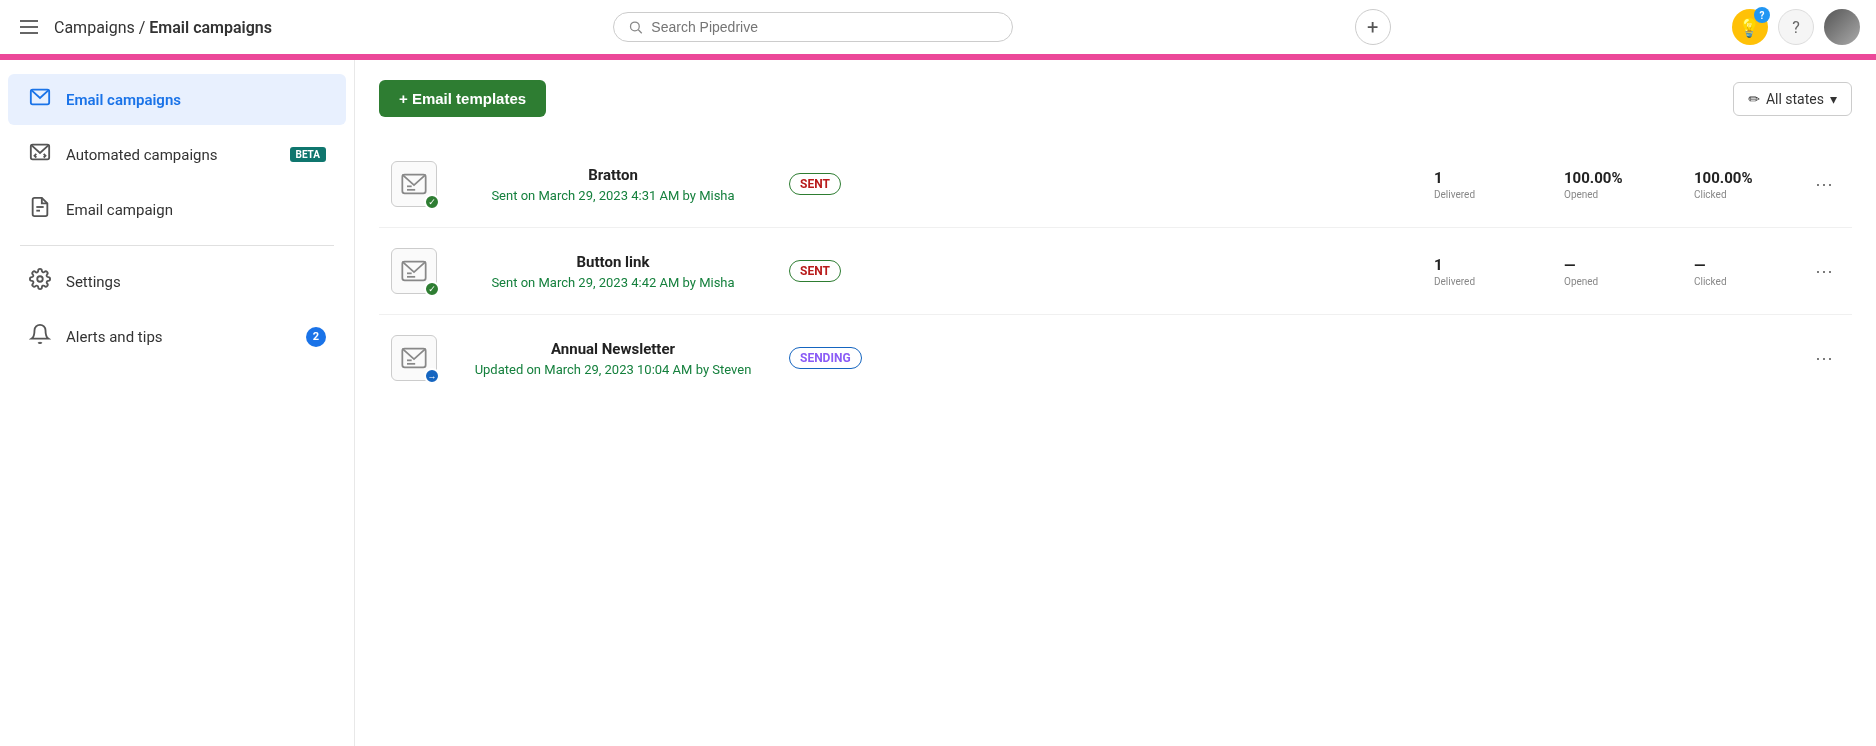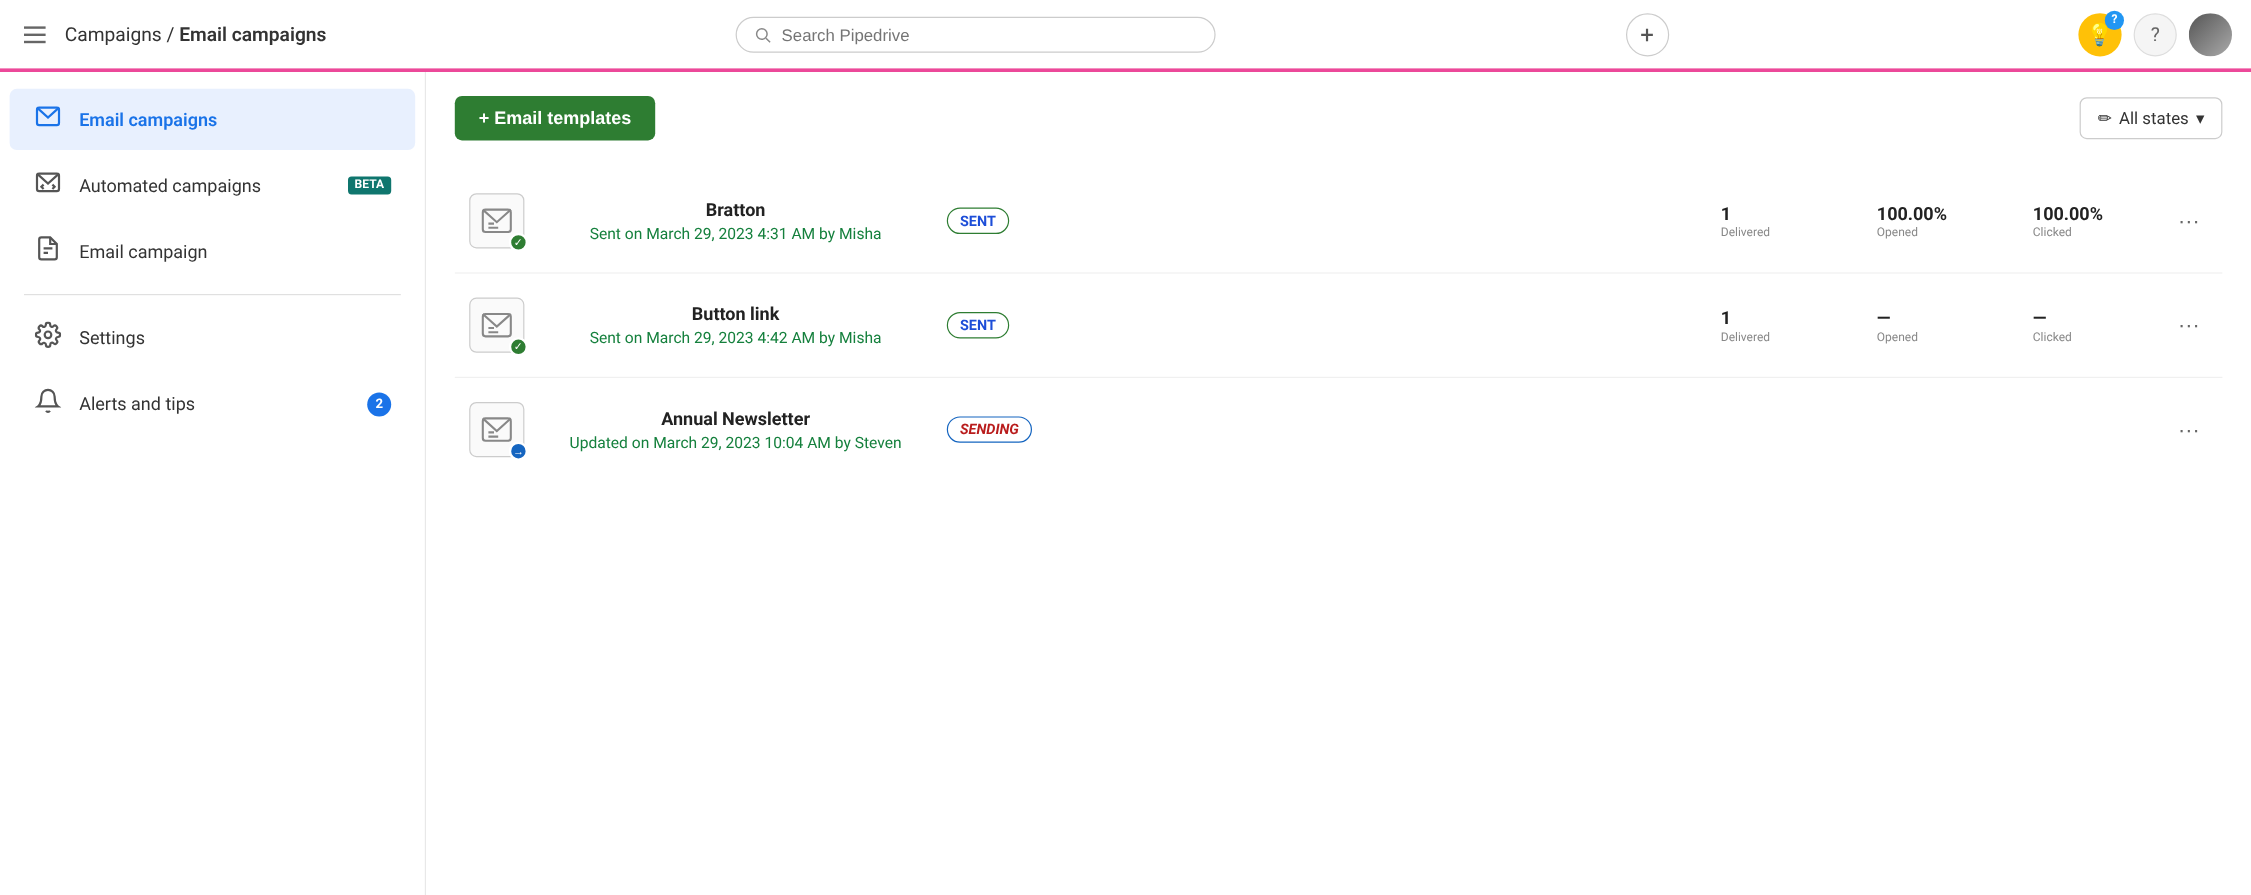--- a/index.html
+++ b/index.html
@@ -1,21 +1,21 @@
 <!DOCTYPE html>
 <html><head>
   <meta charset="utf-8">
   <style>
     * { box-sizing: border-box; margin: 0; padding: 0; }
     body { font-family: -apple-system, BlinkMacSystemFont, 'Segoe UI', Roboto, sans-serif; background: #fff; color: #333; height: 746px; overflow: hidden; }
 
     
     .top-nav {
       display: flex; align-items: center; height: 60px; padding: 0 16px;
-      border-bottom: 3px solid #ec4899; background: #fff; gap: 12px;
+      border-bottom: 6px solid #ec4899; background: #fff; gap: 12px;
     }
     .nav-hamburger { display: flex; flex-direction: column; gap: 4px; cursor: pointer; padding: 4px; }
     .nav-hamburger span { display: block; width: 18px; height: 2px; background: #666; }
     .nav-breadcrumb { font-size: 16px; color: #333; white-space: nowrap; }
     .nav-breadcrumb .nav-current { font-weight: 600; }
     .nav-search {
       flex: 1; max-width: 400px; margin: 0 auto;
       display: flex; align-items: center; border: 1px solid #ccc; border-radius: 20px;
       padding: 6px 14px; gap: 8px; background: #fff;
     }
@@ -99,22 +99,22 @@
     .dot-sending { background: #1565c0; color: #fff; font-size: 9px; }
 
     .campaign-info { flex: 0 0 320px; text-align: center; }
     .campaign-name { font-size: 15px; font-weight: 700; color: #222; margin-bottom: 4px; }
     .campaign-meta { font-size: 13px; color: #15803d; }
 
     .status-badge {
       padding: 3px 10px; border-radius: 12px; font-size: 12px; font-weight: 700;
       flex-shrink: 0;
     }
-    .status-sent { border: 1.5px solid #2e7d32; color: #1d4ed8; background: #fff; }
-    .status-sending { border: 1.5px solid #1565c0; color: #b91c1c; background: #fff; font-style: italic; }
+    .status-sent { border: 1.5px solid #2e7d32; color: #b91c1c; background: #fff; }
+    .status-sending { border: 1.5px solid #1565c0; color: #8b5cf6; background: #fff; }
 
     .campaign-stats { display: flex; gap: 40px; flex: 1; justify-content: flex-end; align-items: center; padding-right: 8px; }
     .stat-col { text-align: left; min-width: 90px; }
     .stat-value { font-size: 15px; font-weight: 700; color: #222; }
     .stat-label { font-size: 10px; color: #888; margin-top: 2px; }
 
     .more-btn {
       width: 32px; height: 32px; border: none; background: none; cursor: pointer;
       font-size: 18px; color: #666; display: flex; align-items: center; justify-content: center;
       border-radius: 4px;

